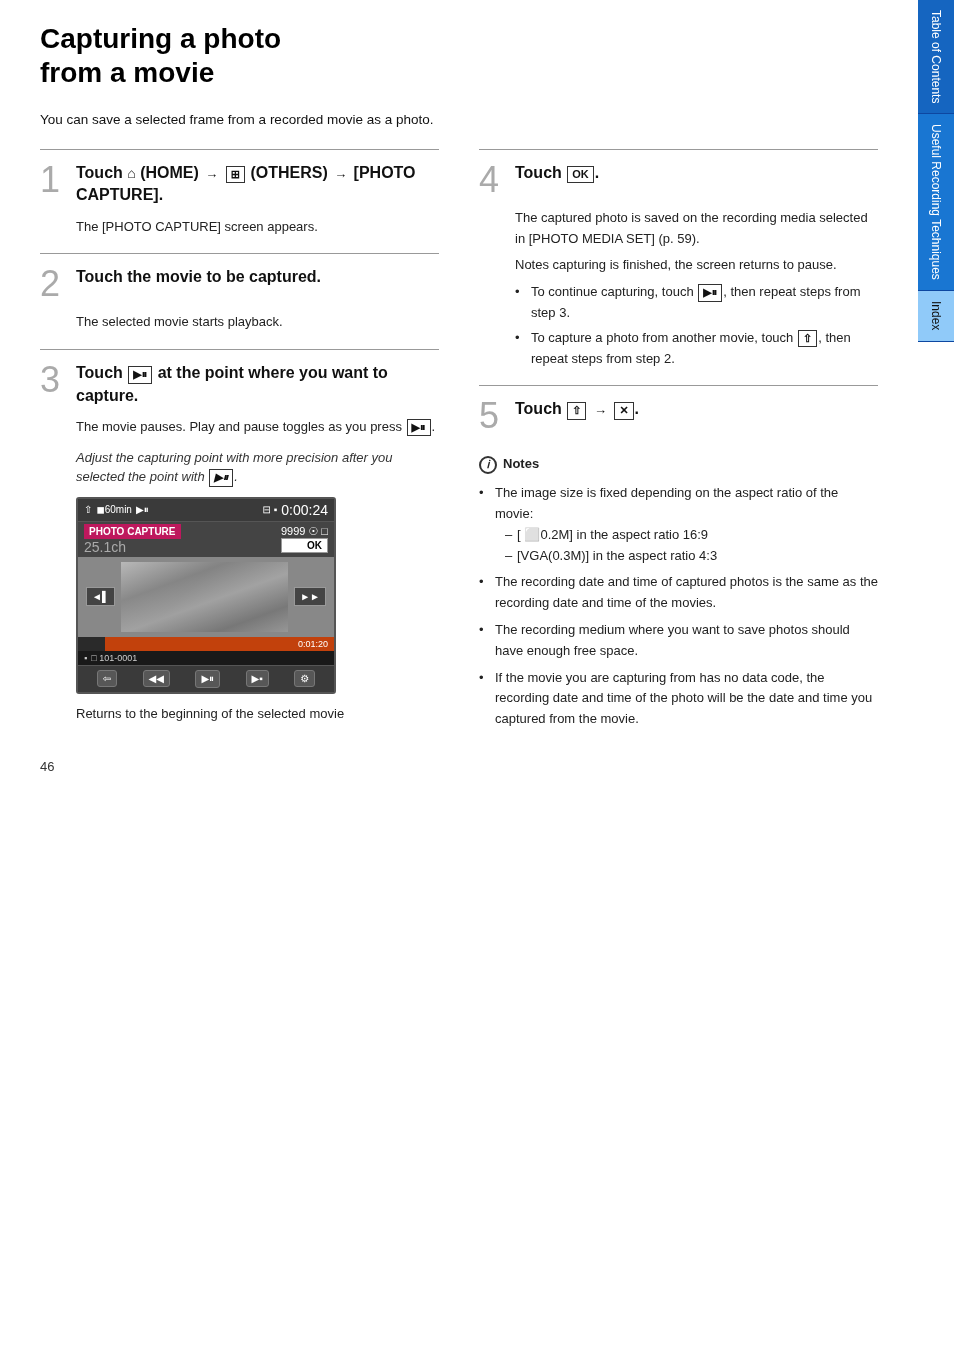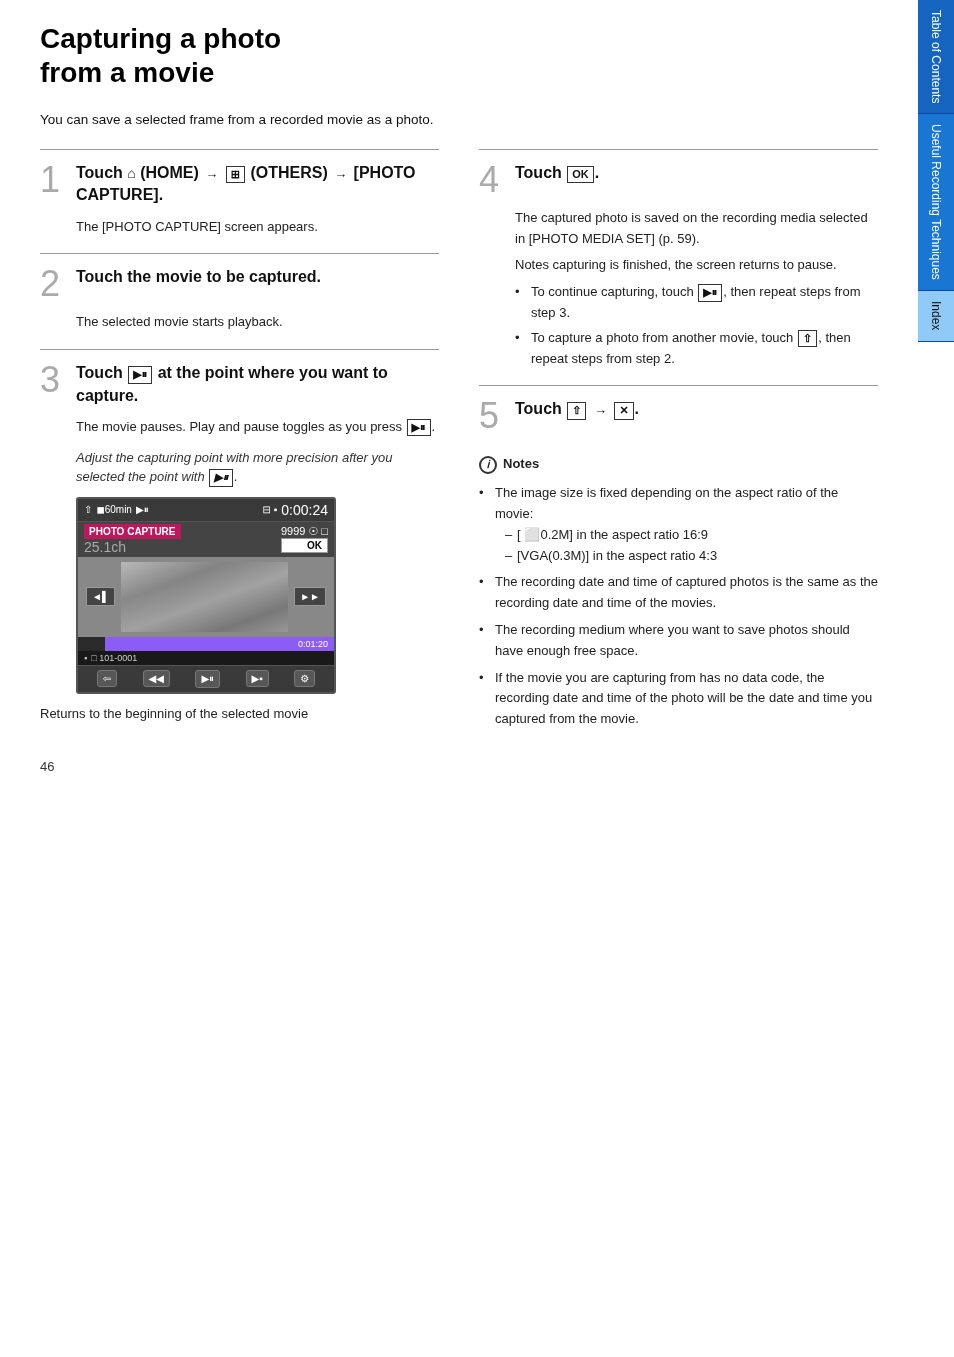--- a/index.html
+++ b/index.html
@@ -220,21 +220,21 @@
 
     .cam-image-area {
       flex: 1;
       height: 70px;
       background: linear-gradient(135deg, #aaa 0%, #666 40%, #888 100%);
       margin: 0 6px;
       position: relative;
     }
 
     .cam-timestamp-bar {
-      background: #8b5cf6;
+      background: #c2410c;
       padding: 2px 6px;
       display: flex;
       justify-content: flex-end;
       font-size: 9px;
       color: #fff;
       margin-left: 27px;
     }
 
     .cam-id-bar {
       display: flex;
@@ -267,20 +267,21 @@
       font-size: 10px;
       color: #fff;
       cursor: pointer;
     }
 
     
     .returns-note {
       font-size: 13px;
       line-height: 1.5;
       color: #222;
+      margin-left: 36px;
       margin-top: 6px;
     }
 
     
     .bullet-list {
       list-style: none;
       margin-left: 0;
     }
 
     .bullet-list li {

